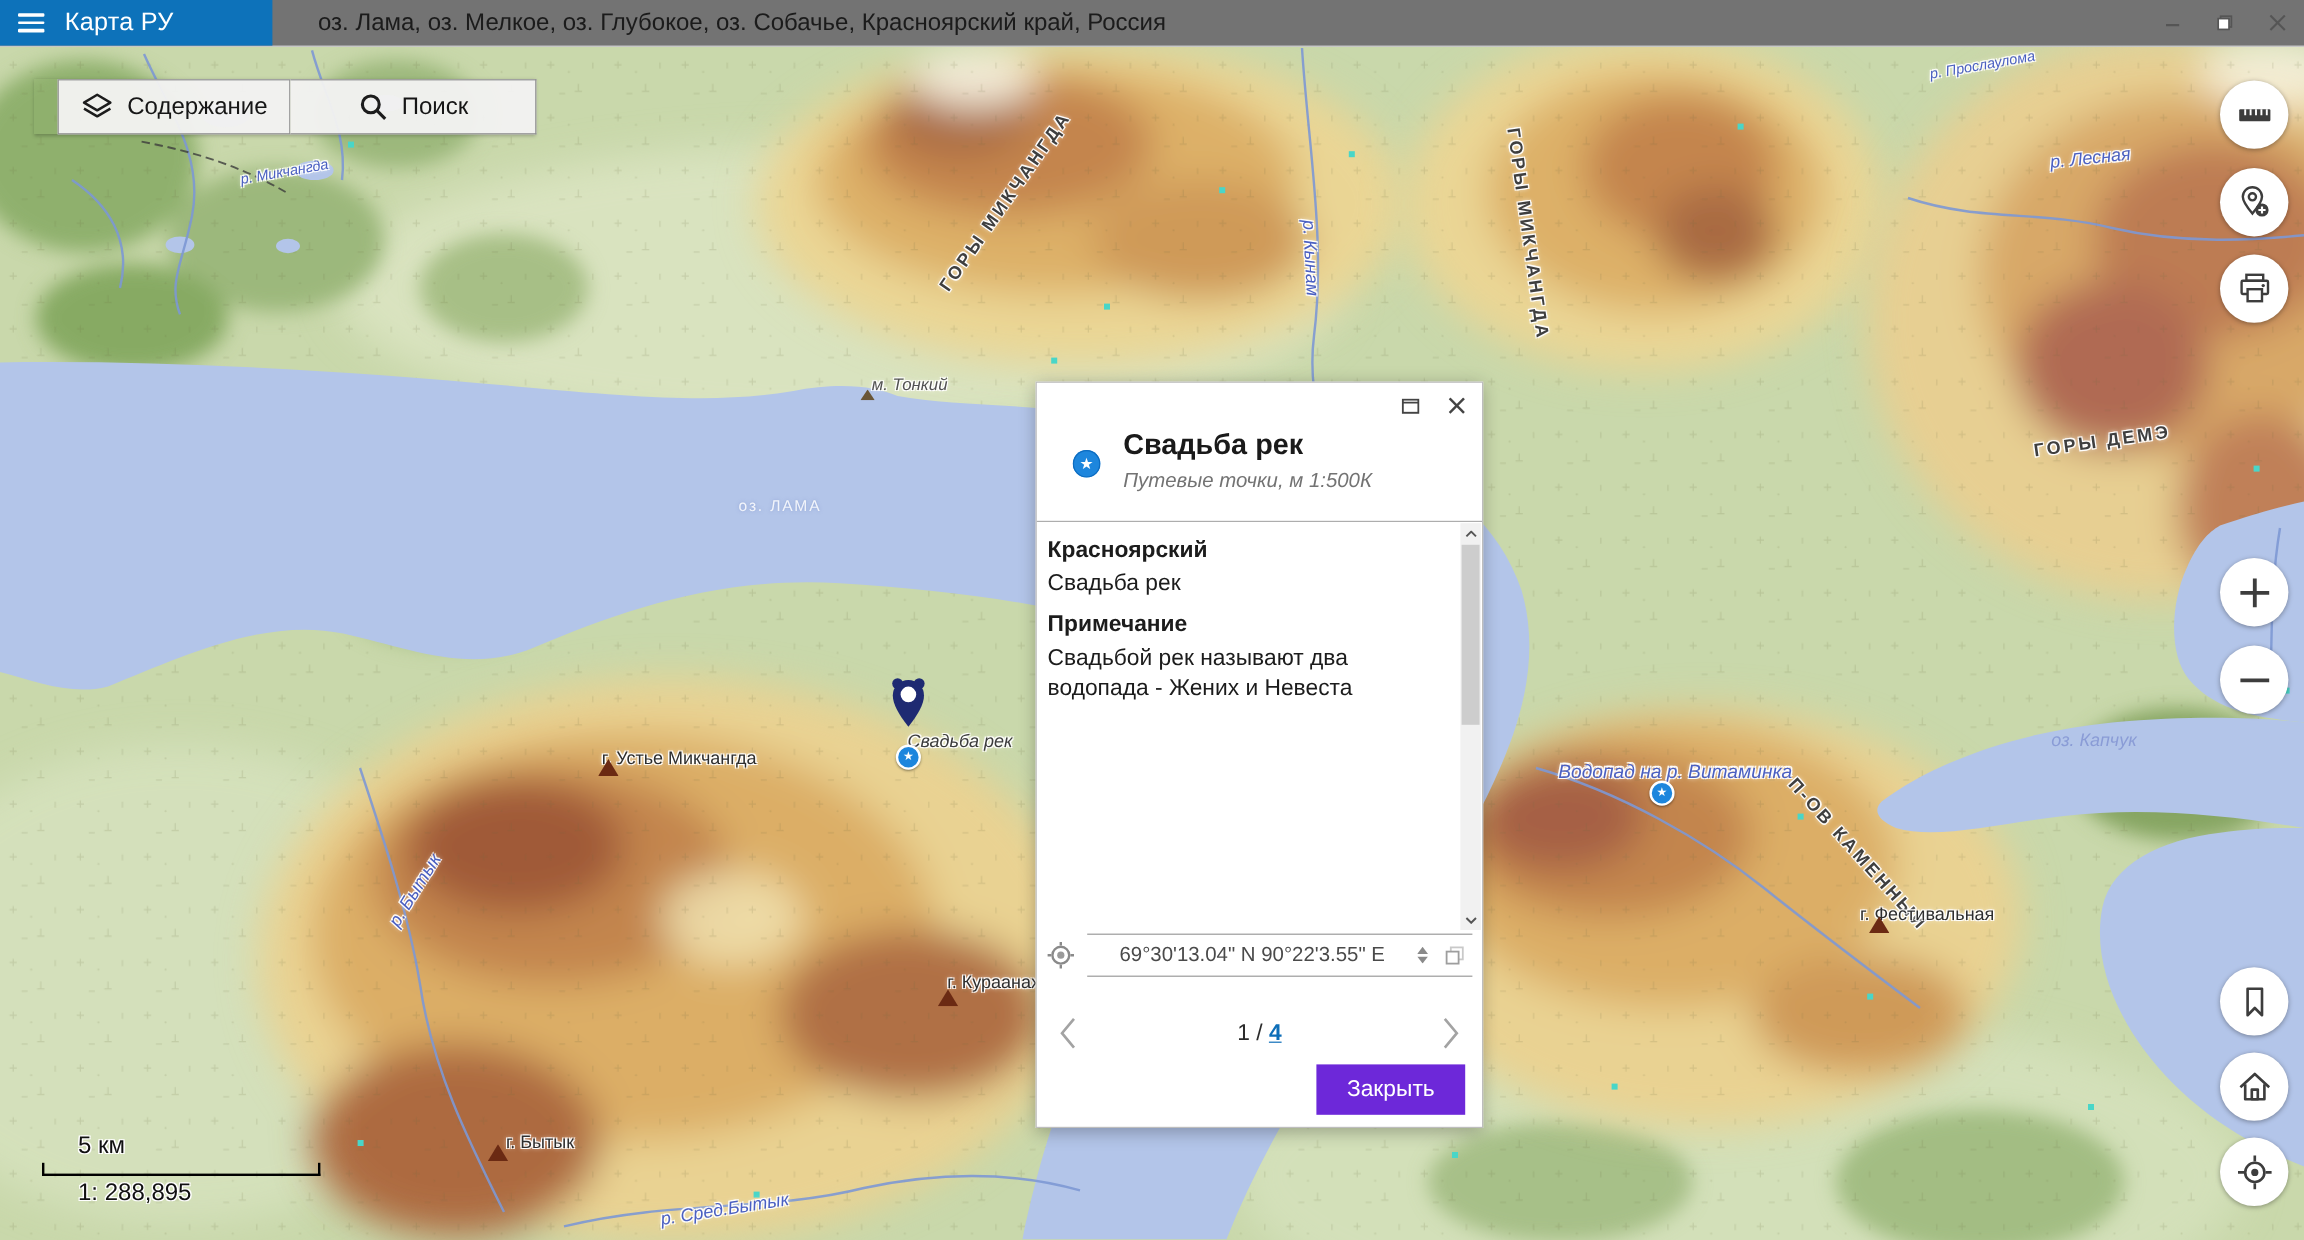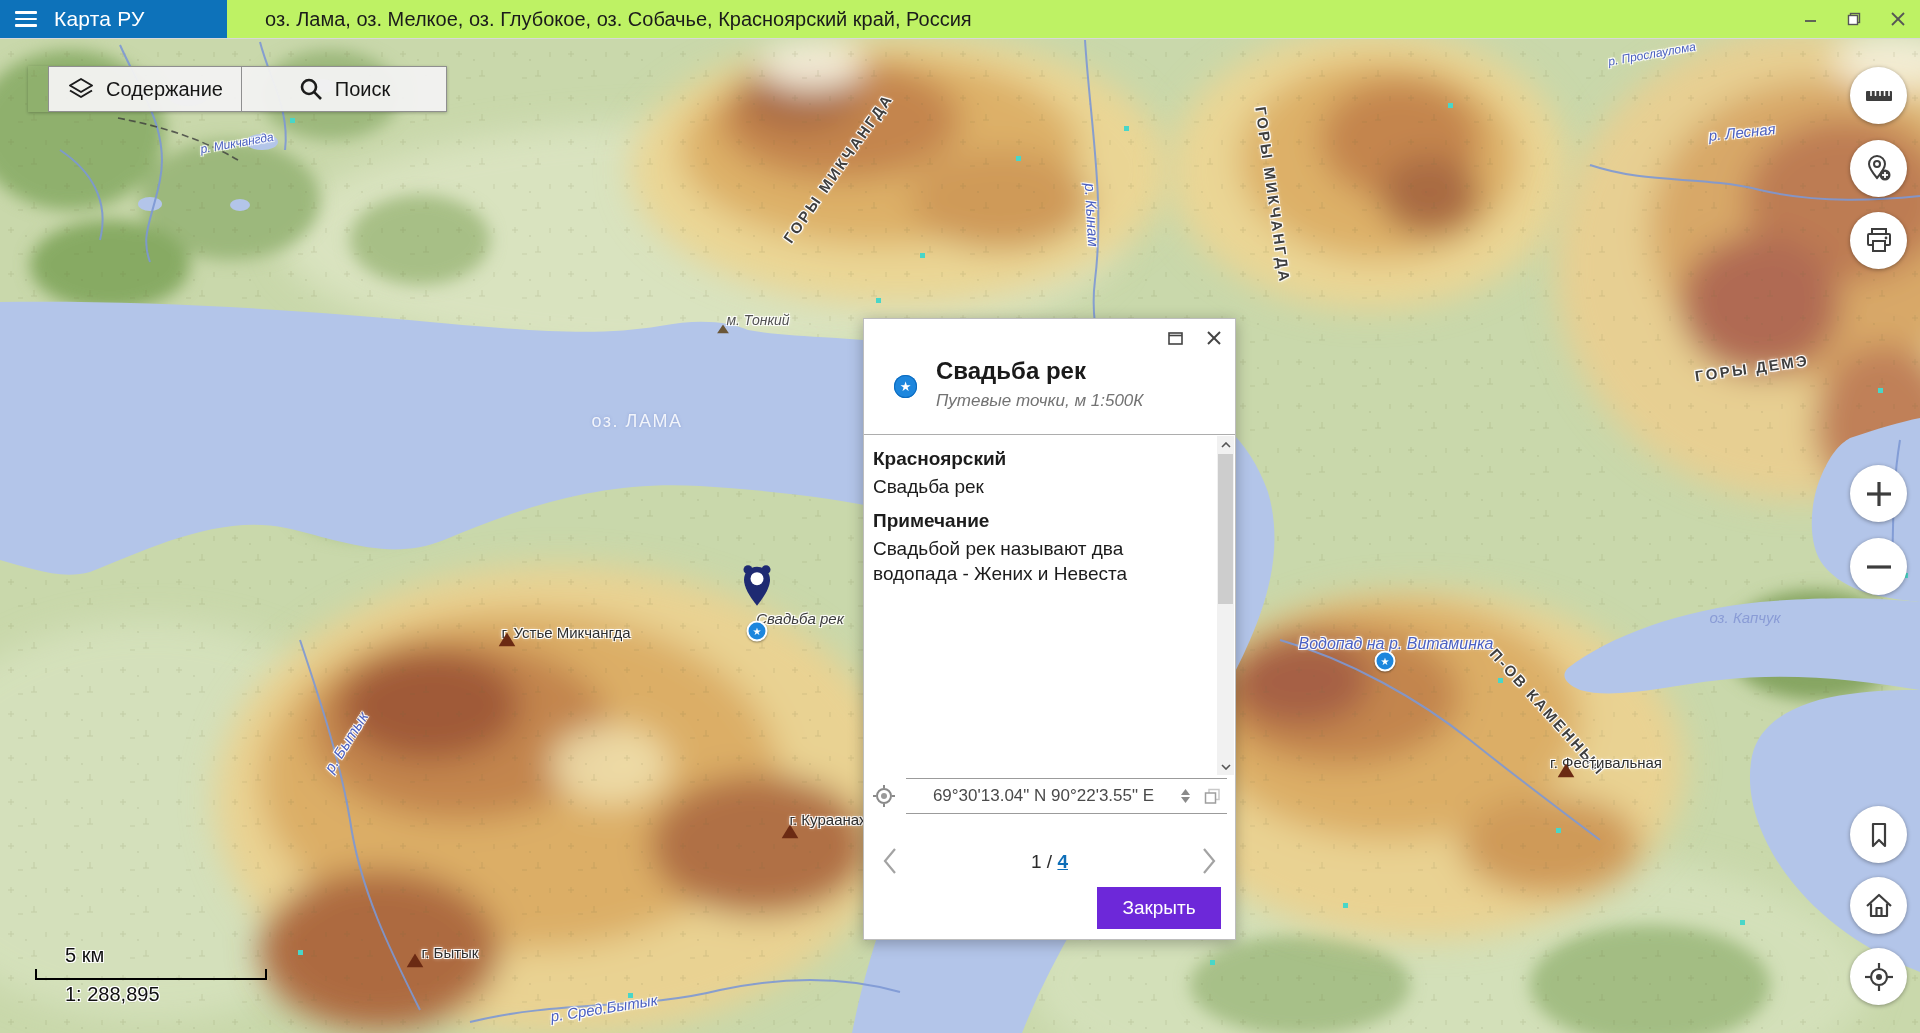--- a/index.html
+++ b/index.html
@@ -1,41 +1,41 @@
 <!DOCTYPE html>
 <html><head>
 <meta charset="utf-8">
 <style>
   html,body{margin:0;padding:0;width:1920px;height:1033px;overflow:hidden;
     font-family:"Liberation Sans","DejaVu Sans",sans-serif;background:#c9d8ab;}
   #stage{position:relative;width:1920px;height:1033px;}
 
   
-  #titlebar{position:absolute;left:0;top:0;width:1920px;height:38px;background:#bef264;
+  #titlebar{position:absolute;left:0;top:0;width:1920px;height:38px;background:#737373;
     border-bottom:1px solid #d8d8d8;z-index:40;}
   #appblock{position:absolute;left:0;top:0;width:227px;height:38px;background:#0d72ba;
     display:flex;align-items:center;}
   #hamburger{width:22px;height:16px;margin-left:15px;display:flex;flex-direction:column;justify-content:space-between;cursor:pointer;}
   #hamburger span{display:block;height:2.6px;background:#fff;border-radius:1px;}
   #apptitle{color:#fff;font-size:21px;margin-left:17px;letter-spacing:.2px;}
   #doctitle{position:absolute;left:265px;top:0;height:38px;line-height:38px;font-size:20px;color:#1b1b1b;white-space:nowrap;}
   #winbtns{position:absolute;right:0;top:0;height:38px;display:flex;}
   .winbtn{width:44px;height:38px;display:flex;align-items:center;justify-content:center;cursor:pointer;}
   .winbtn svg{display:block;}
 
   
   #map{position:absolute;left:0;top:0;width:1920px;height:1033px;}
   .mlabel{position:absolute;white-space:nowrap;pointer-events:none;
     text-shadow:1px 1px 0 rgba(255,255,255,.9),-1px -1px 0 rgba(255,255,255,.9),1px -1px 0 rgba(255,255,255,.9),-1px 1px 0 rgba(255,255,255,.9),0 0 4px #fff;}
   .k-river{color:#4b60c2;font-style:italic;font-size:15px;}
   .k-river-small{color:#4b60c2;font-style:italic;font-size:12px;}
   .k-river-poi{color:#4b60c2;font-style:italic;font-size:16px;}
   .k-range{color:#3f3f3f;font-weight:600;font-size:15px;letter-spacing:2.5px;}
   .k-cape{color:#515151;font-style:italic;font-size:14px;}
-  .k-lake-major{color:rgba(255,255,255,.85);font-size:18px;letter-spacing:1.5px;text-shadow:0 0 3px rgba(120,140,200,.6);}
+  .k-lake-major{color:rgba(255,255,255,.85);font-size:13px;letter-spacing:1.5px;text-shadow:0 0 3px rgba(120,140,200,.6);margin-left:13px;}
   .k-lake-minor{color:#8a9cd6;font-size:15px;text-shadow:none;}
   .k-peak{color:#2e2e2e;font-size:15px;}
   .k-poi{color:#3c3c3c;font-style:italic;font-size:15px;}
   .mmarker{position:absolute;}
   .star-badge{position:absolute;width:17px;height:17px;border-radius:50%;background:#1d86dd;border:2px solid #fff;
     box-shadow:0 1px 2px rgba(0,0,0,.4);color:#fff;font-size:10px;line-height:17px;text-align:center;transform:translate(-50%,-50%);}
 
   
   #maptools{position:absolute;left:28px;top:66px;display:flex;height:46px;
     box-shadow:0 1px 3px rgba(0,0,0,.25);z-index:30;padding-left:20px;}

